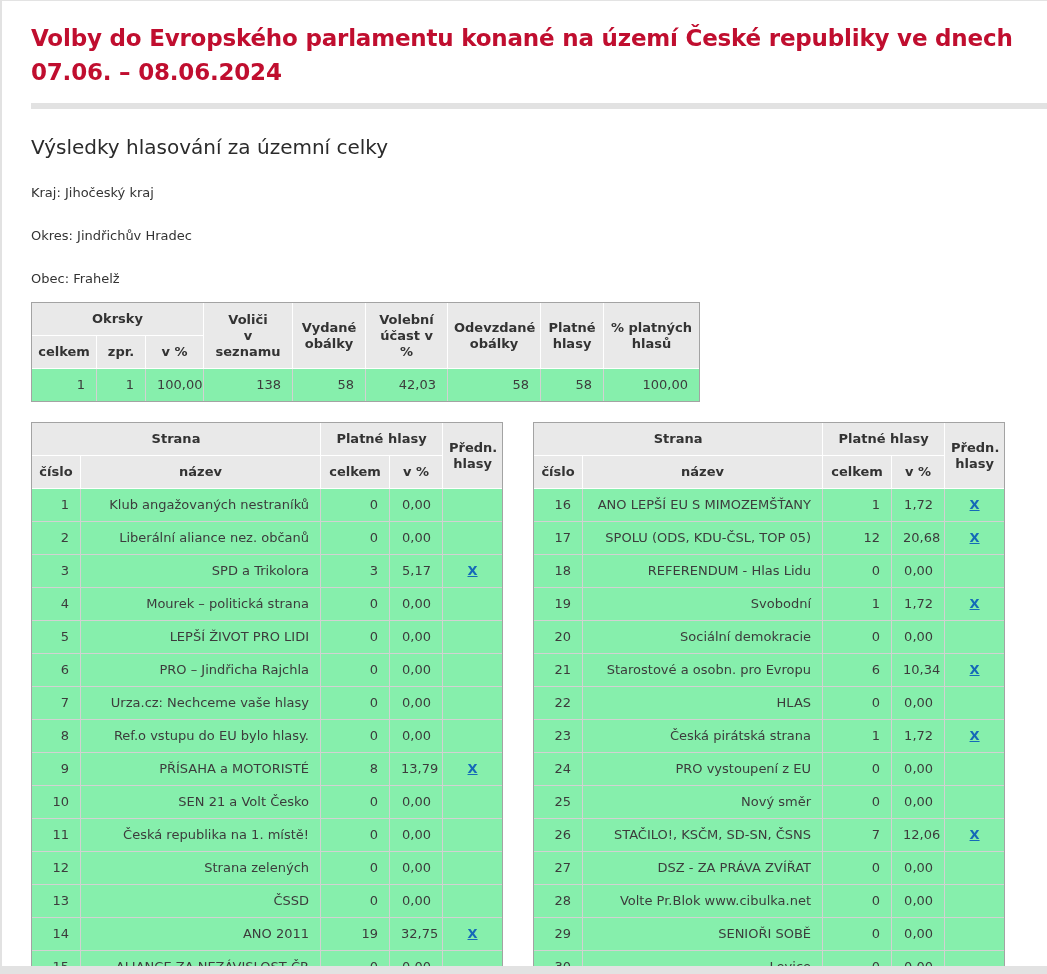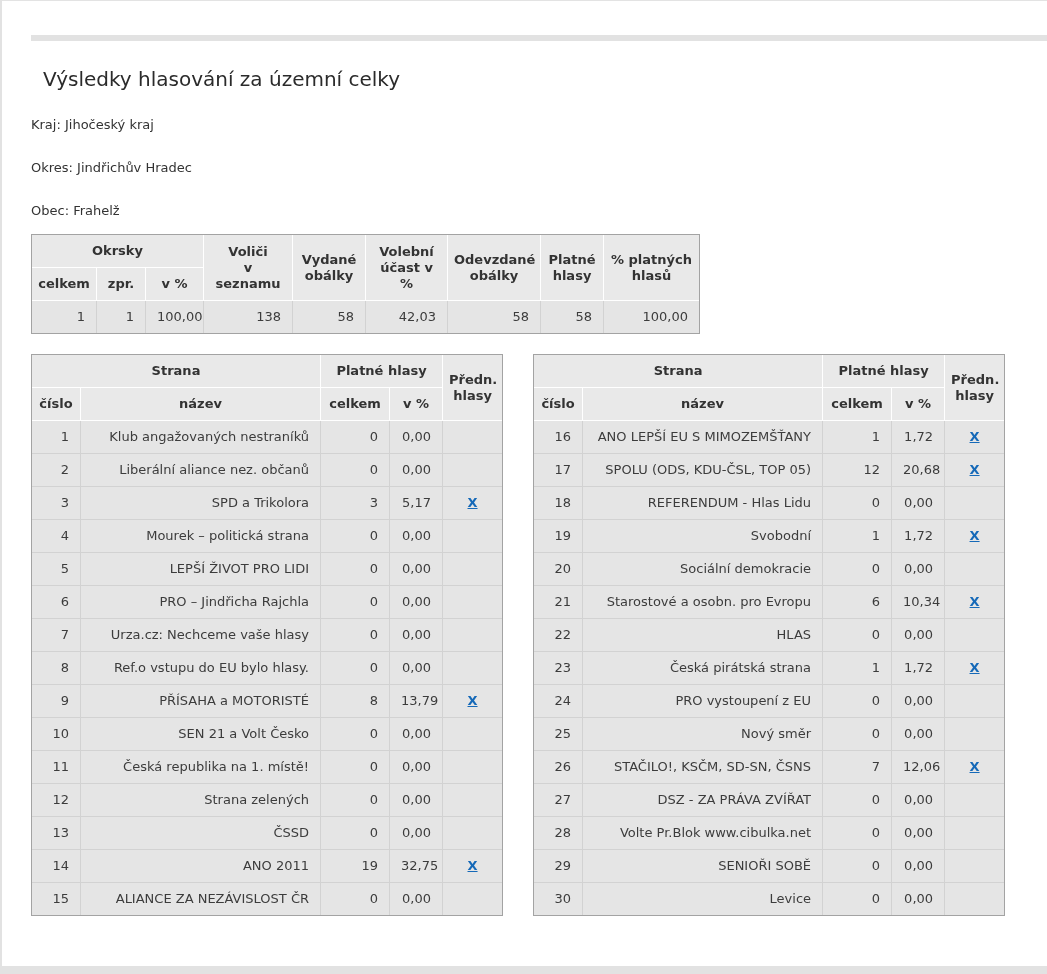--- a/index.html
+++ b/index.html
@@ -29,29 +29,29 @@
 
   h1.title{
     margin:0;
     color:var(--title-red);
     font-size:23px;
     font-weight:bold;
     line-height:34px;
     letter-spacing:-0.2px;
   }
   .divider{height:6px;background:var(--divider-gray);margin-top:14px;margin-right:0;}
-  h2.section{margin:26px 12px 0;font-size:20px;font-weight:normal;color:#2b2b2b;line-height:24px;}
+  h2.section{margin:26px 0 0;font-size:20px;font-weight:normal;color:#2b2b2b;line-height:24px;}
   p.loc{margin:25px 0 0;font-size:13px;line-height:18px;color:#333;}
 
   table.tbl{
     border-collapse:separate;
     border-spacing:0;
     border:1px solid var(--table-border);
     table-layout:fixed;
-    background:#e5e5e5;
+    background:#86efac;
   }
   .tbl th{
     background:var(--header-bg);
     font-weight:bold;
     color:#333;
     text-align:center;
     padding:8px 6px;
     white-space:pre-line;
     line-height:16px;
     font-size:13px;
@@ -85,20 +85,24 @@
     cursor:pointer;
   }
 </style>
 </head>
 <body>
 
 <div class="edge-left"></div>
 
 <div class="page">
 
+  <h1 class="title">
+    <div>Volby do Evropského parlamentu konané na území České republiky ve dnech</div>
+    <div>07.06. – 08.06.2024</div>
+  </h1>
 
   <div class="divider"></div>
 
   <h2 class="section">Výsledky hlasování za územní celky</h2>
 
   <p class="loc">Kraj: Jihočeský kraj</p>
   <p class="loc">Okres: Jindřichův Hradec</p>
   <p class="loc">Obec: Frahelž</p>
 
   <table class="tbl summary">

